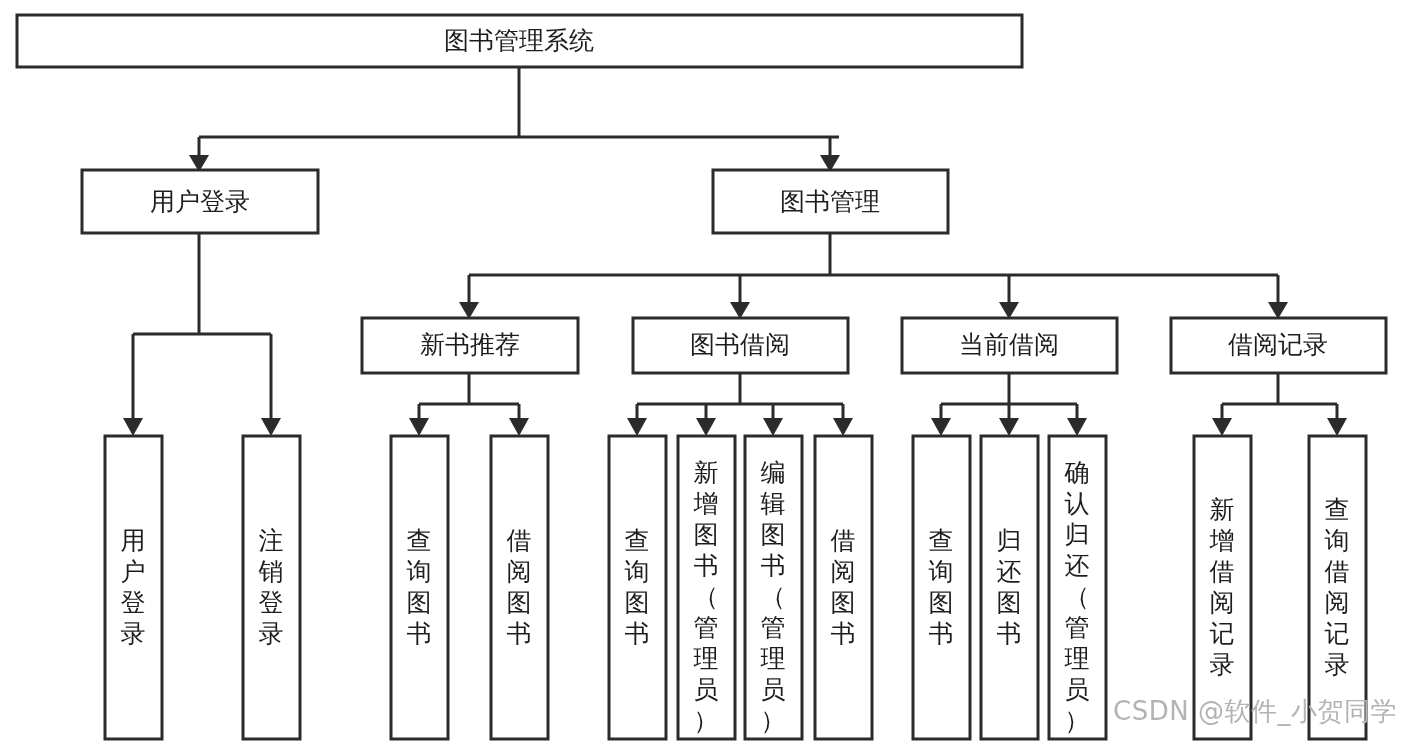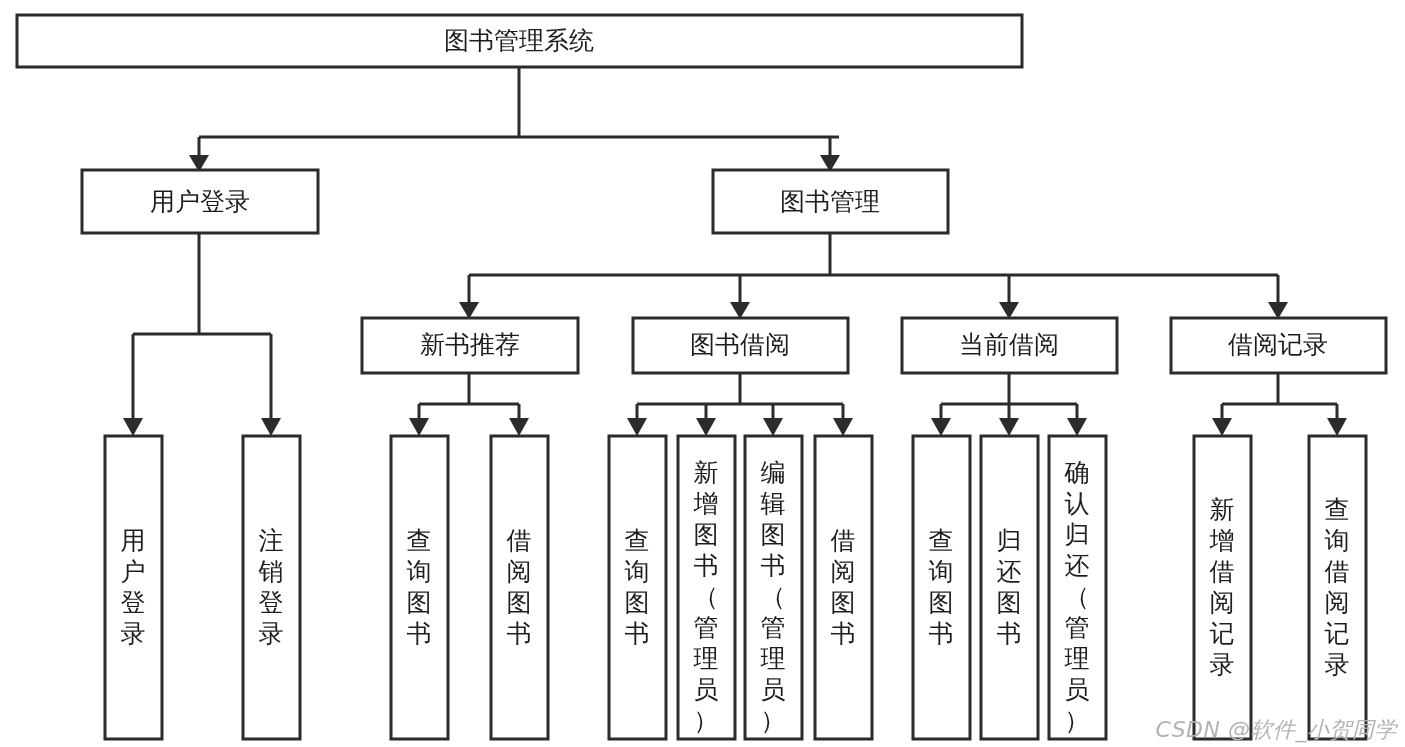--- a/index.html
+++ b/index.html
@@ -43,28 +43,27 @@
     stroke-width: 3;
     fill: none;
   }
   .arrow-head {
     fill: #2b2b2b;
     stroke: none;
   }
   .watermark {
     position: absolute;
     right: 8px;
-    bottom: 2px;
+    bottom: 18px;
     font-family: "DejaVu Sans", "Liberation Sans", sans-serif;
-    font-size: 22px;
+    font-size: 26px;
     color: #b3b3b3;
     letter-spacing: 0.5px;
     white-space: nowrap;
     user-select: none;
-    font-style: italic;
   }
 </style>
 </head>
 <body>
 
 <svg id="diagram" viewBox="0 0 1405 747" xmlns="http://www.w3.org/2000/svg">
 
   <defs>
     <marker id="arrow" viewBox="0 0 12 12" refX="6" refY="11" markerWidth="12" markerHeight="12" orient="auto-start-reverse">
       <path d="M 0 0 L 12 0 L 6 12 z" class="arrow-head"></path>

